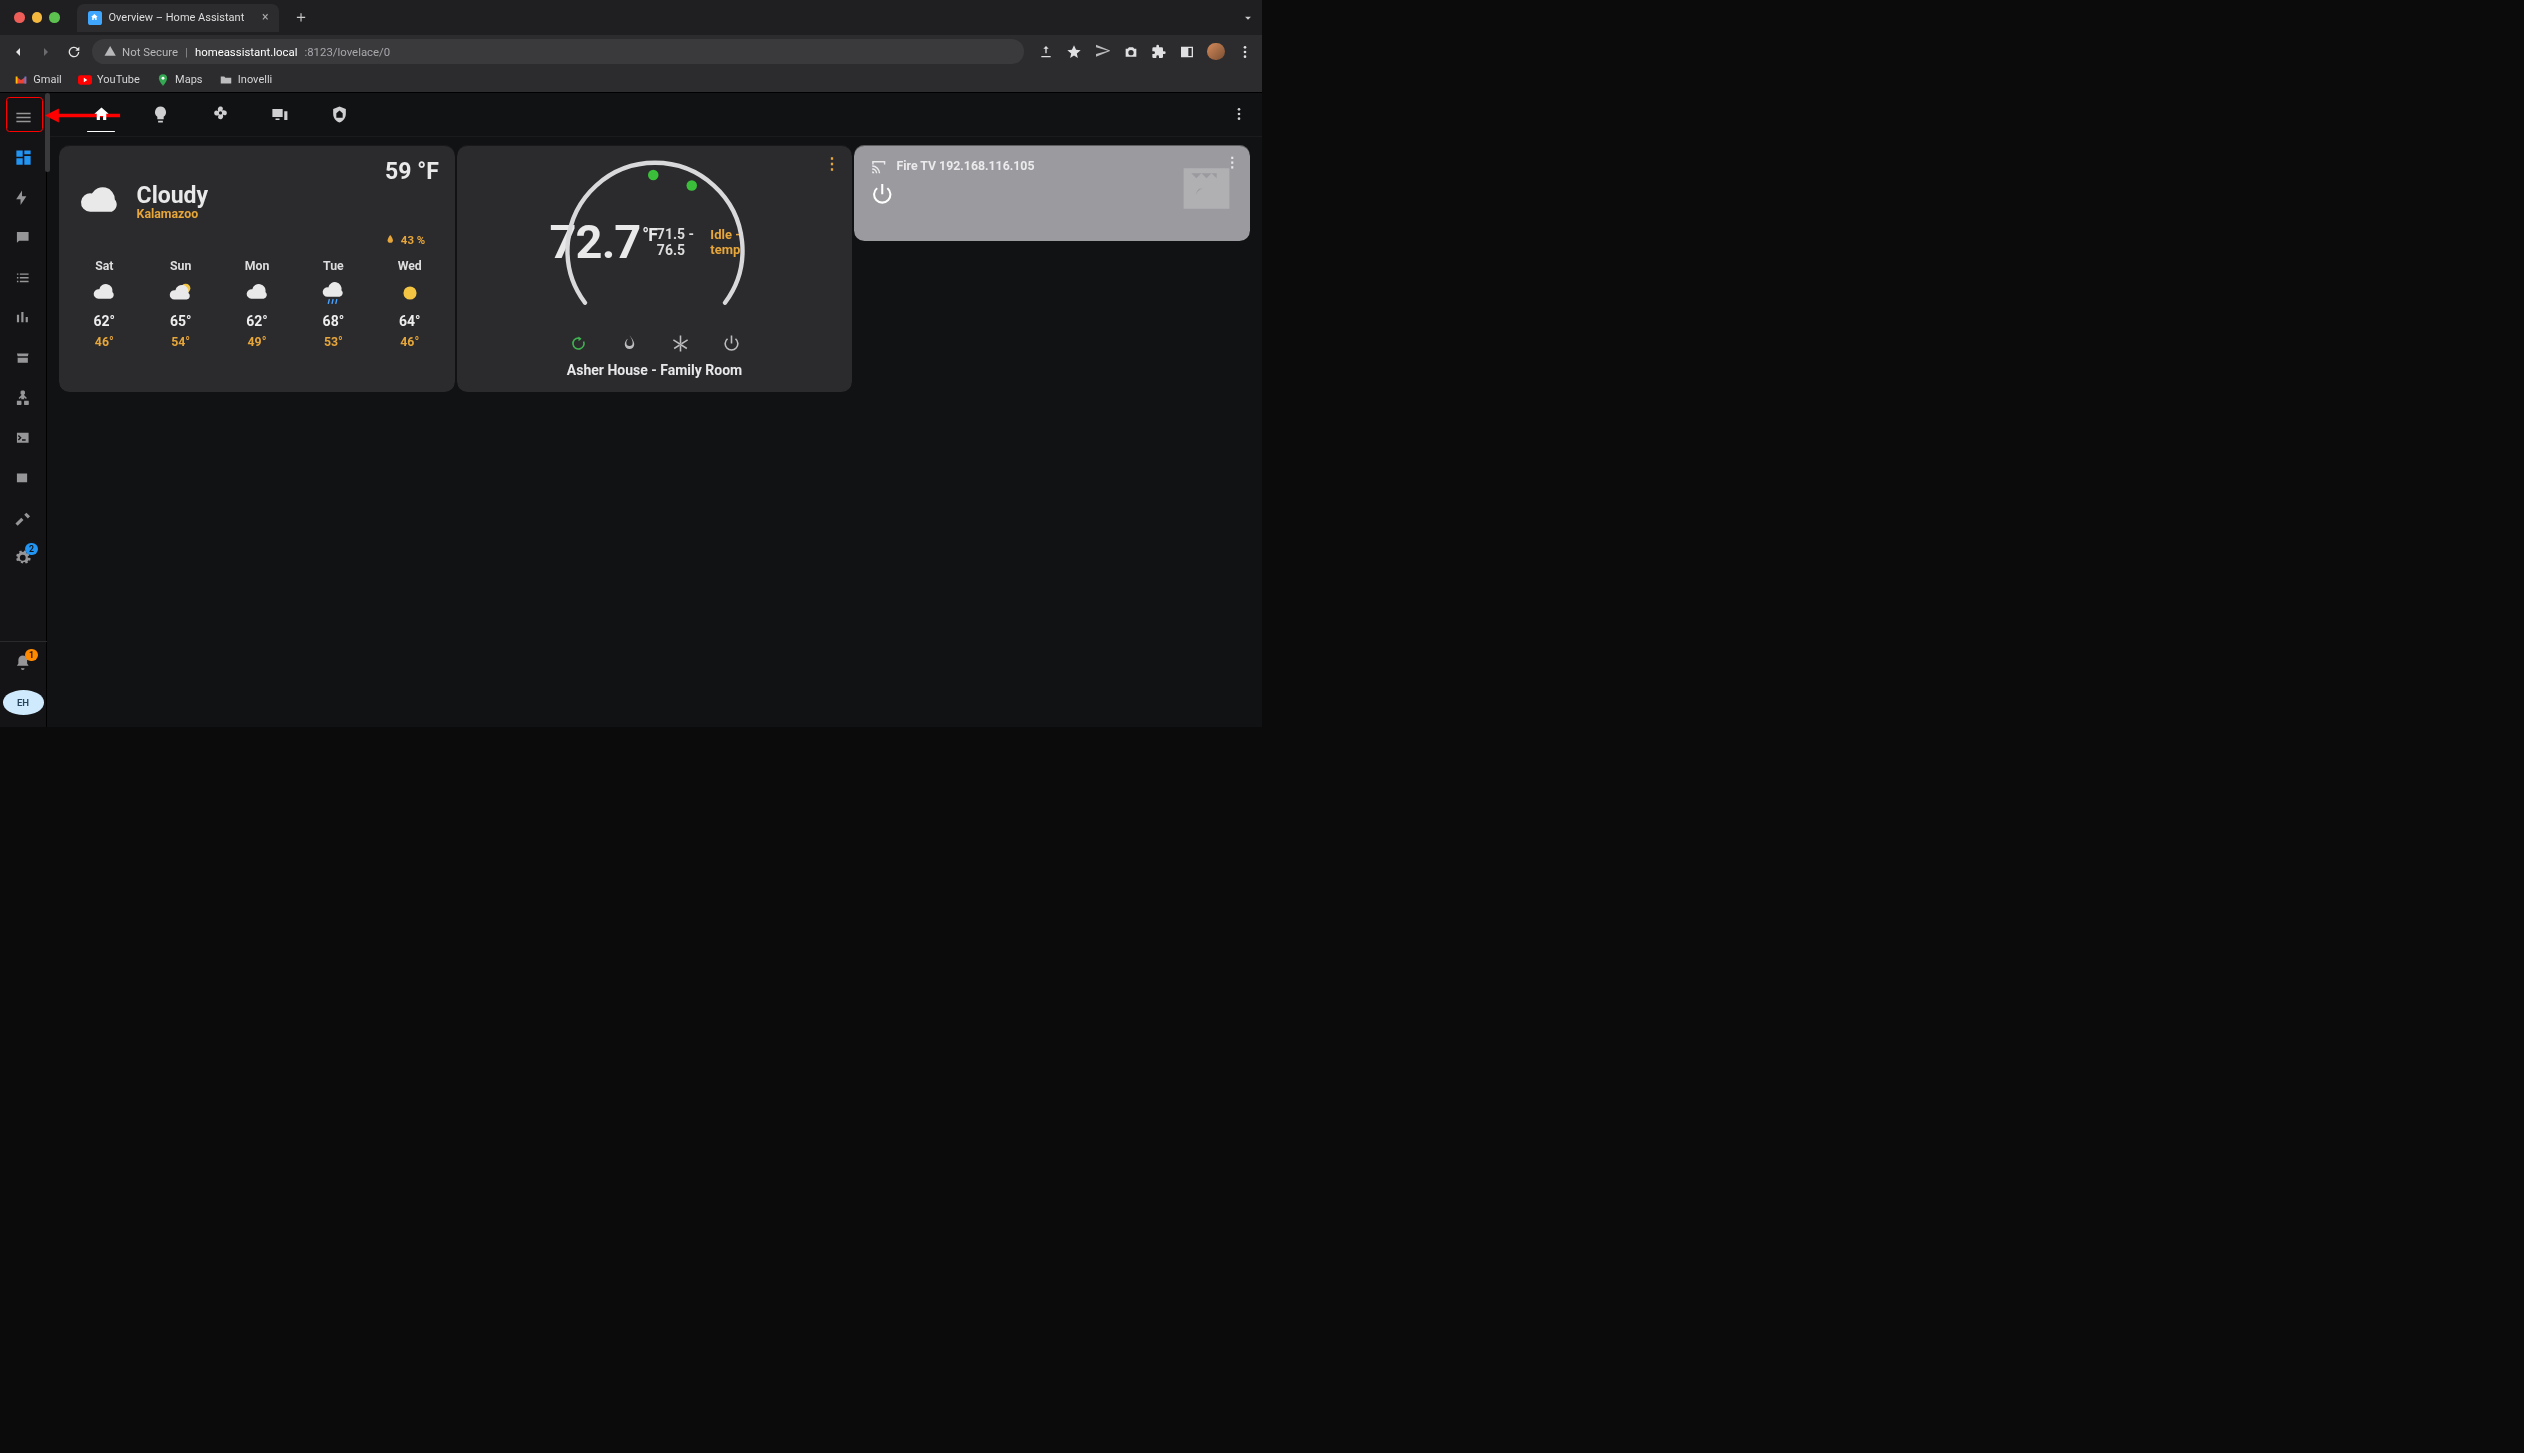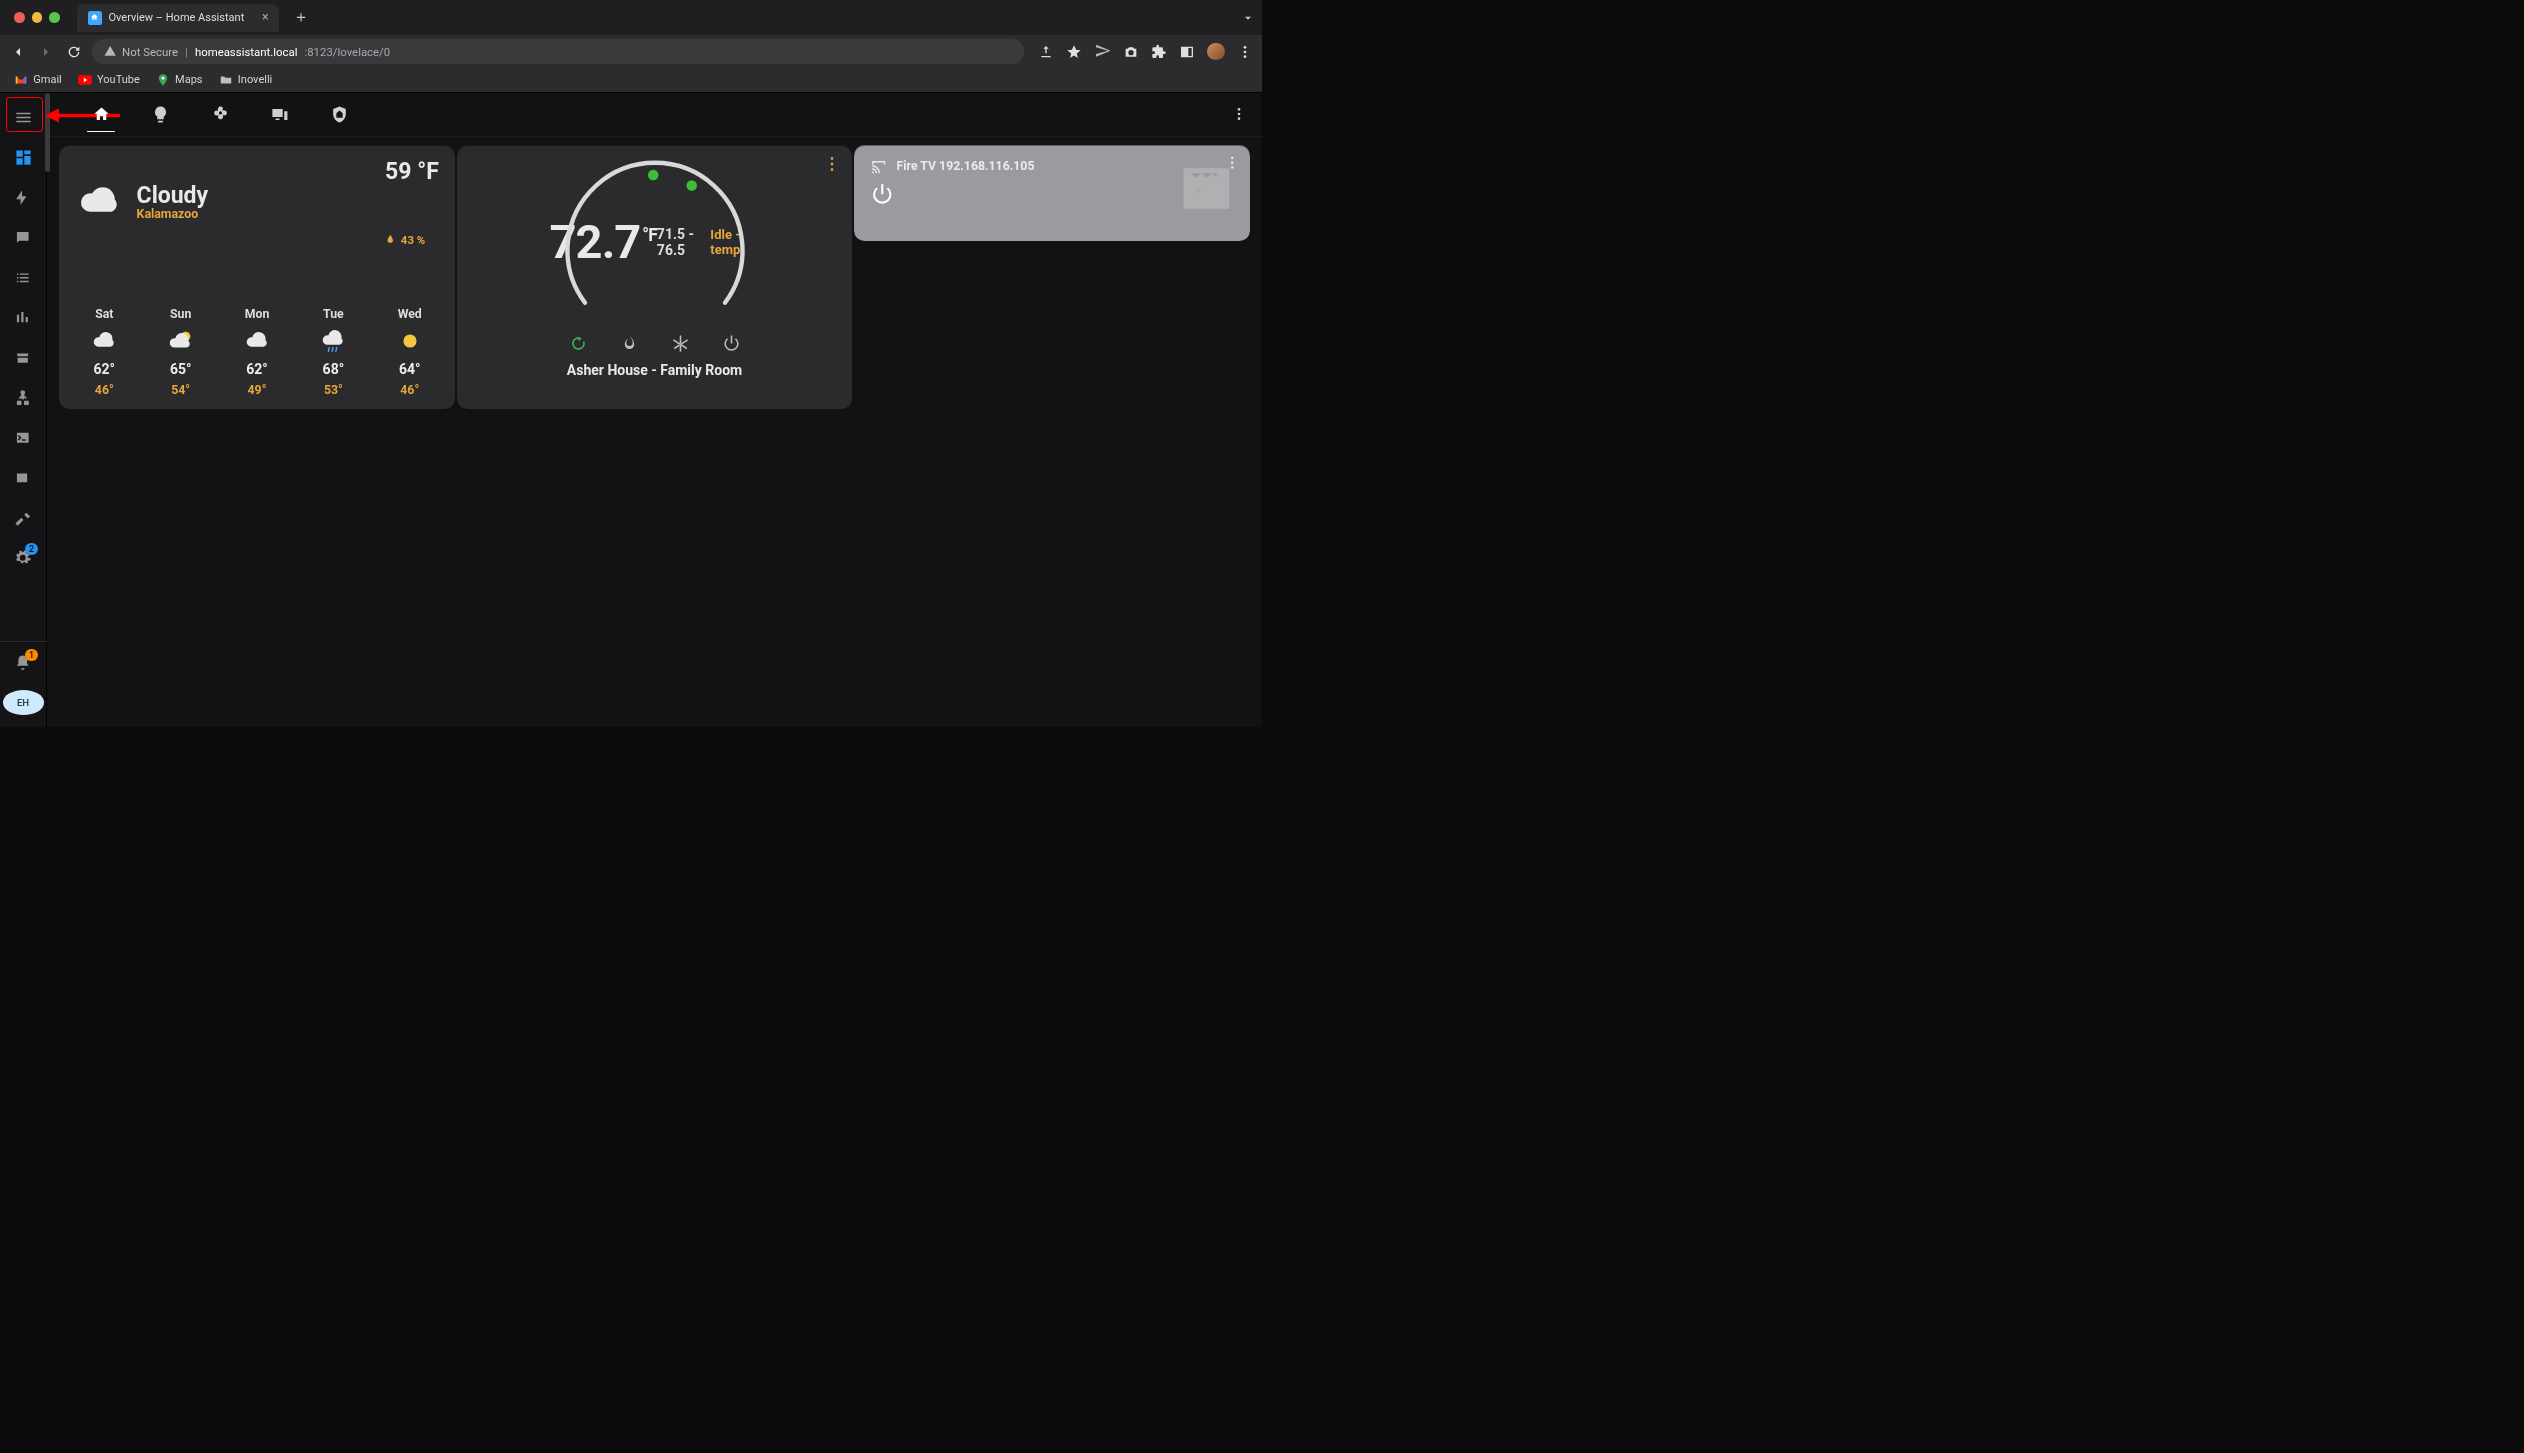--- a/index.html
+++ b/index.html
@@ -82,21 +82,21 @@
   .wx-header{display:flex;align-items:center;gap:12.3px;}
   .wx-main-icon{width:49px;height:49px;display:flex;align-items:center;justify-content:center;}
   .wx-title{display:flex;flex-direction:column;line-height:1.1;}
   .wx-cond{font-size:23px;}
   .wx-loc{font-size:12.3px;color:var(--amber);}
   .wx-right{margin-left:auto;text-align:right;}
   .wx-temp{font-size:23px;}
   .wx-hum{color:var(--amber);font-size:11.4px;display:flex;align-items:center;gap:5.3px;justify-content:flex-start;margin-top:48px;}
   .wx-days{display:flex;justify-content:space-between;margin-top:12.3px;}
   .wx-day{display:flex;flex-direction:column;align-items:center;gap:5.3px;width:58px;}
-  .wx-day .dname{font-size:12.3px;color:#ddd;margin-top:48px;}
+  .wx-day .dname{font-size:12.3px;color:#ddd;}
   .wx-day .hi{font-size:14px;color:#eee;}
   .wx-day .lo{font-size:12.3px;color:var(--amber);}
   .wx-day-ico{width:30px;height:30px;display:flex;align-items:center;justify-content:center;}
 
   
   .thermo{display:flex;flex-direction:column;align-items:center;position:relative;padding:8.8px 17.5px 14px;}
   .thermo .kebab{position:absolute;top:8.8px;right:10.5px;color:var(--amber);font-size:16px;letter-spacing:1.8px;}
   .gauge{position:relative;width:210px;height:175px;display:flex;align-items:center;justify-content:center;}
   .gauge svg{position:absolute;inset:0;}
   .gauge-center{display:flex;flex-direction:row;align-items:center;justify-content:center;}

